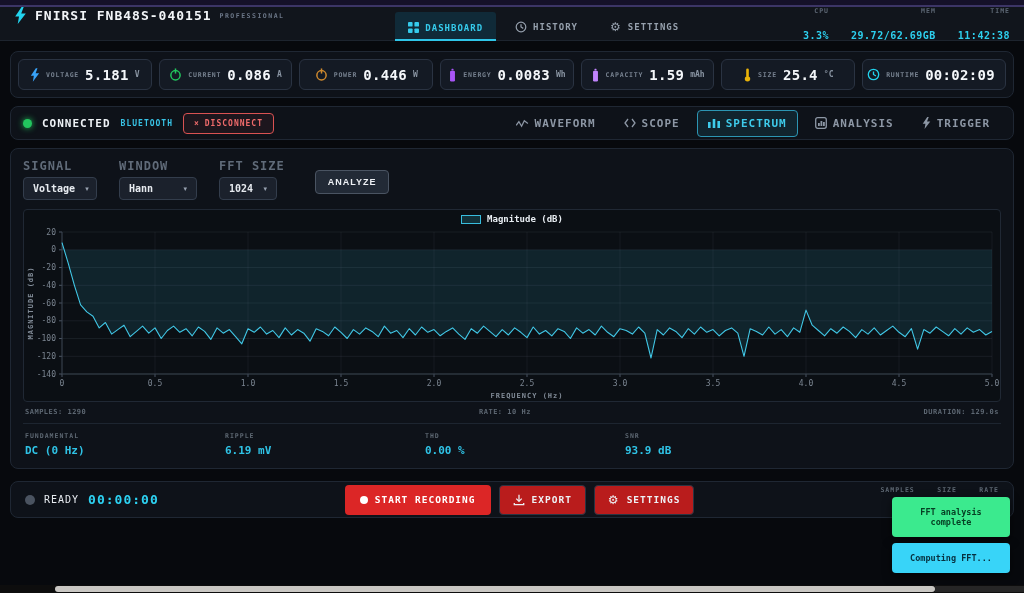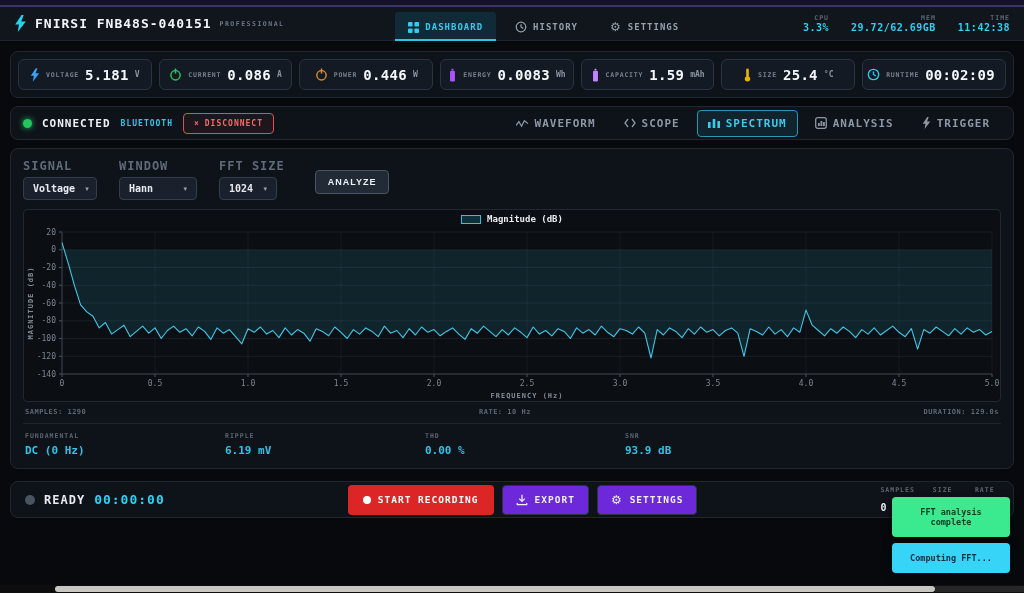--- a/index.html
+++ b/index.html
@@ -8,36 +8,36 @@
     position:relative; width:1024px; height:593px; overflow:hidden;
     background:#07090d;
     font-family:"DejaVu Sans Mono", monospace;
     color:#e8ecf1;
   }
   
   .top-strip { height:7px; background:#151129; border-bottom:2px solid #3c3566; }
   
   .header {
     height:34px; background:#11151c; border-bottom:1px solid #1d242e;
-    display:flex; align-items:center; padding:0 14px;
+    display:flex; align-items:flex-start; padding:0 14px;
   }
   .brand { display:flex; align-items:center; gap:8px; }
   .brand-title { font-size:13px; font-weight:bold; letter-spacing:1px; color:#f2f5f8; }
   .brand-badge { font-size:6.5px; letter-spacing:1.5px; color:#6b7687; font-weight:bold; }
   .nav { display:flex; align-items:flex-end; gap:6px; margin-left:auto; margin-right:auto; height:34px; }
   .nav-tab {
     display:flex; align-items:center; gap:6px; padding:10px 13px 8px;
     font-size:9px; font-weight:bold; letter-spacing:1px; color:#96a0ad; cursor:pointer;
   }
   .nav-tab.active {
     color:#35cbec; background:#102a38; border-bottom:2px solid #2fc5e8;
     border-radius:3px 3px 0 0; padding-bottom:6px;
   }
   .sys-stats { display:flex; gap:22px; }
-  .sys-stat { display:flex; flex-direction:column; align-items:flex-end; gap:0; }
+  .sys-stat { display:flex; flex-direction:column; align-items:flex-end; gap:15px; }
   .sys-stat .lbl { font-size:6.5px; letter-spacing:1px; color:#5c6673; font-weight:bold; }
   .sys-stat .val { font-size:10px; font-weight:bold; color:#2dd0ef; letter-spacing:0.5px; }
   
   .metrics {
     margin:10px 10px 0; background:#0e1219; border:1px solid #1f2733; border-radius:8px;
     padding:7px; display:flex; gap:7px; height:47px;
   }
   .metric-card {
     flex:1; background:#141a24; border:1px solid #2a3342; border-radius:6px;
     display:flex; align-items:center; justify-content:center; gap:6px; padding:0 4px;
@@ -107,35 +107,35 @@
   .analysis-col { width:200px; }
   .analysis-col .lbl { font-size:6.5px; letter-spacing:1px; color:#5d6772; font-weight:bold; margin-bottom:4px; }
   .analysis-col .val { font-size:11px; font-weight:bold; color:#2fc3e6; }
   
   .recbar {
     margin:12px 10px 0; background:#0e1219; border:1px solid #1f2733; border-radius:8px;
     height:37px; display:flex; align-items:center; padding:0 14px;
   }
   .rec-left { display:flex; align-items:center; gap:9px; }
   .dot-gray { background:#4a5360; width:10px; height:10px; }
-  .rec-status { font-size:12px; font-weight:bold; letter-spacing:1px; color:#e7ebf0; }
+  .rec-status { font-size:10px; font-weight:normal; letter-spacing:1px; color:#e7ebf0; }
   .rec-timer { font-size:13px; font-weight:bold; letter-spacing:1px; color:#2dd2f2; }
   .rec-buttons { display:flex; gap:8px; margin-left:auto; margin-right:auto; }
   .btn-record {
     display:flex; align-items:center; gap:7px; padding:8px 15px; border-radius:4px;
     background:#dc2626; color:#fff; font-size:9.5px; font-weight:bold; letter-spacing:1px; cursor:pointer;
   }
   .rec-dot { width:8px; height:8px; border-radius:50%; background:#fff; }
   .btn-dark {
     display:flex; align-items:center; gap:7px; padding:8px 13px; border-radius:4px;
-    background:#6d28d9; border:1px solid #2b3442; color:#eef1f5;
+    background:#b91c1c; border:1px solid #2b3442; color:#eef1f5;
     font-size:9.5px; font-weight:bold; letter-spacing:1px; cursor:pointer;
   }
   .rec-stats { display:flex; gap:18px; }
-  .rec-stat { display:flex; flex-direction:column; align-items:flex-start; gap:8px; }
+  .rec-stat { display:flex; flex-direction:column; align-items:flex-end; gap:8px; }
   .rec-stat .lbl { font-size:6.5px; letter-spacing:1px; color:#5d6772; font-weight:bold; }
   .rec-stat .val { font-size:10px; font-weight:bold; color:#eef2f6; }
   
   .toasts { position:absolute; right:14px; bottom:20px; display:flex; flex-direction:column; gap:6px; width:118px; }
   .toast {
     padding:10px 6px; border-radius:4px; text-align:center;
     font-size:8.5px; font-weight:bold; box-shadow:0 3px 10px rgba(0,0,0,0.55);
   }
   .toast-cyan { background:#38d4f8; color:#07303f; }
   .toast-green { background:#3bea8e; color:#064024; }

